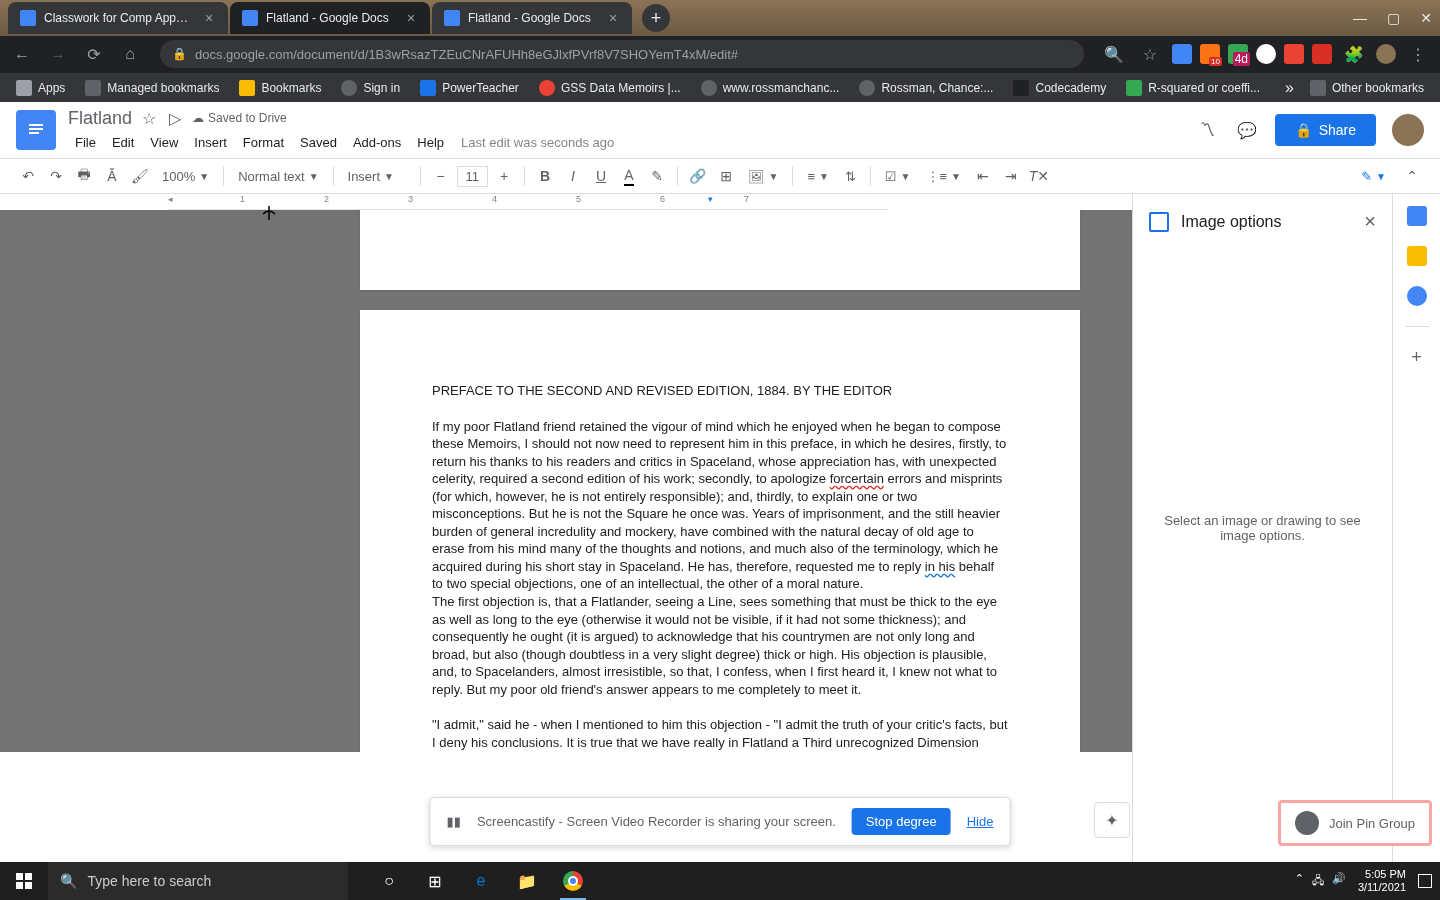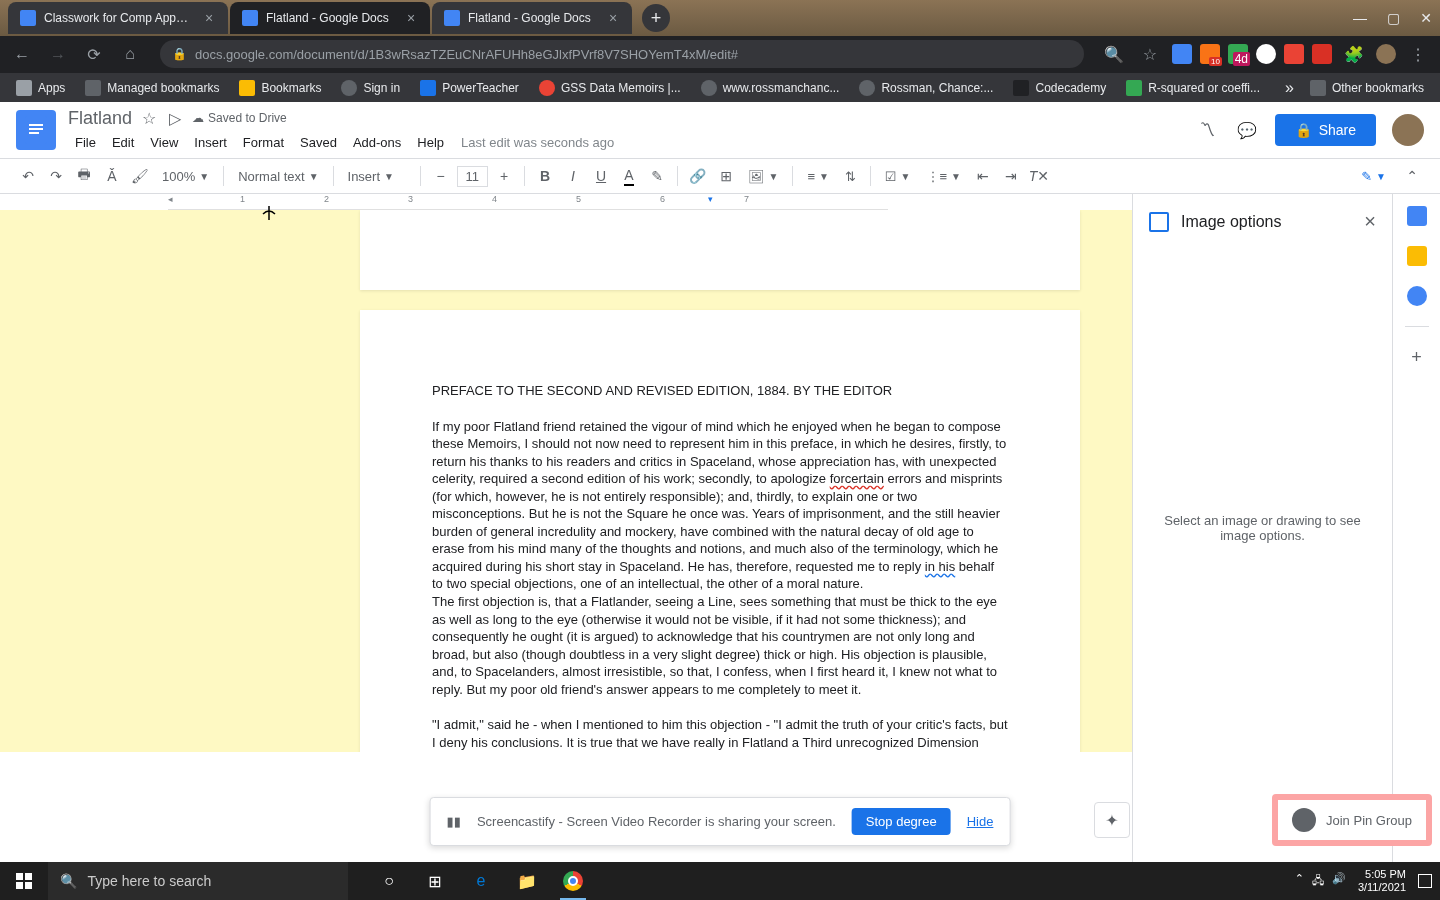--- a/index.html
+++ b/index.html
@@ -54,21 +54,21 @@
 .tb-sep { width: 1px; height: 20px; background: #dadce0; margin: 0 4px; }
 .tb-combo { display: flex; align-items: center; color: #5f6368; font-size: 13px; padding: 2px 6px; cursor: pointer; gap: 4px; }
 .tb-combo .caret { font-size: 10px; }
 .tb-right { margin-left: auto; display: flex; align-items: center; gap: 8px; }
 
 
 .ruler { height: 16px; background: #fff; position: relative; border-bottom: 1px solid #e0e0e0; margin-left: 168px; width: 720px; font-size: 9px; color: #80868b; }
 .ruler-mark { position: absolute; top: 0; }
 
 
-.doc-scroll { height: calc(100% - 56px - 36px - 16px); overflow-y: auto; background: #fef9c3; }
+.doc-scroll { height: calc(100% - 56px - 36px - 16px); overflow-y: auto; background: #737373; }
 .page { width: 720px; background: #fff; margin: 0 auto 20px auto; box-shadow: 0 1px 3px rgba(0,0,0,0.1); min-height: 400px; padding: 72px 72px 20px 72px; position: relative; }
 .page.first { min-height: 80px; padding: 20px 72px; margin-top: 0; }
 .body-text { font-size: 13px; line-height: 1.35; color: #202124; }
 .preface-title { margin-bottom: 18px; }
 .para { margin-bottom: 0; }
 .para.spaced { margin-top: 18px; }
 .squiggle-red { text-decoration: underline wavy #d93025; text-underline-offset: 2px; }
 .squiggle-blue { text-decoration: underline wavy #1a73e8; text-underline-offset: 2px; }
 .cursor-ind { position: absolute; pointer-events: none; }
 
@@ -81,21 +81,21 @@
 .panel-msg { text-align: center; color: #5f6368; font-size: 13px; margin-top: 280px; padding: 0 10px; }
 
 
 .right-rail { position: absolute; right: 0; top: 92px; width: 48px; bottom: 0; background: #fff; border-left: 1px solid #dadce0; display: flex; flex-direction: column; align-items: center; padding-top: 12px; gap: 20px; }
 .rail-icon { width: 20px; height: 20px; border-radius: 3px; cursor: pointer; }
 
 
 .explore-btn { position: absolute; bottom: 24px; right: 310px; width: 36px; height: 36px; background: #fff; border: 1px solid #dadce0; border-radius: 4px; display: flex; align-items: center; justify-content: center; cursor: pointer; color: #5f6368; }
 
 
-.join-pin { position: absolute; bottom: 16px; right: 8px; background: #fff; border: 6px solid #fca5a5; border-radius: 4px; padding: 8px 14px; display: flex; align-items: center; gap: 10px; font-size: 13px; color: #5f6368; cursor: pointer; }
+.join-pin { position: absolute; bottom: 16px; right: 8px; background: #fff; border: 3px solid #fca5a5; border-radius: 4px; padding: 8px 14px; display: flex; align-items: center; gap: 10px; font-size: 13px; color: #5f6368; cursor: pointer; }
 .join-pin-icon { width: 24px; height: 24px; border-radius: 50%; background: #5f6368; }
 
 
 .screencast-bar { position: absolute; bottom: 16px; left: 50%; transform: translateX(-50%); background: #fff; border: 1px solid #dadce0; border-radius: 4px; padding: 10px 16px; display: flex; align-items: center; gap: 16px; font-size: 13px; box-shadow: 0 2px 6px rgba(0,0,0,0.15); }
 .stop-btn { background: #1a73e8; color: #fff; padding: 6px 14px; border-radius: 4px; cursor: pointer; }
 .hide-btn { color: #1a73e8; cursor: pointer; text-decoration: underline; }
 
 
 .taskbar { position: absolute; bottom: 0; left: 0; right: 0; height: 38px; background: #1f1f1f; display: flex; align-items: center; }
 .start-btn { width: 48px; height: 38px; display: flex; align-items: center; justify-content: center; color: #fff; cursor: pointer; }

